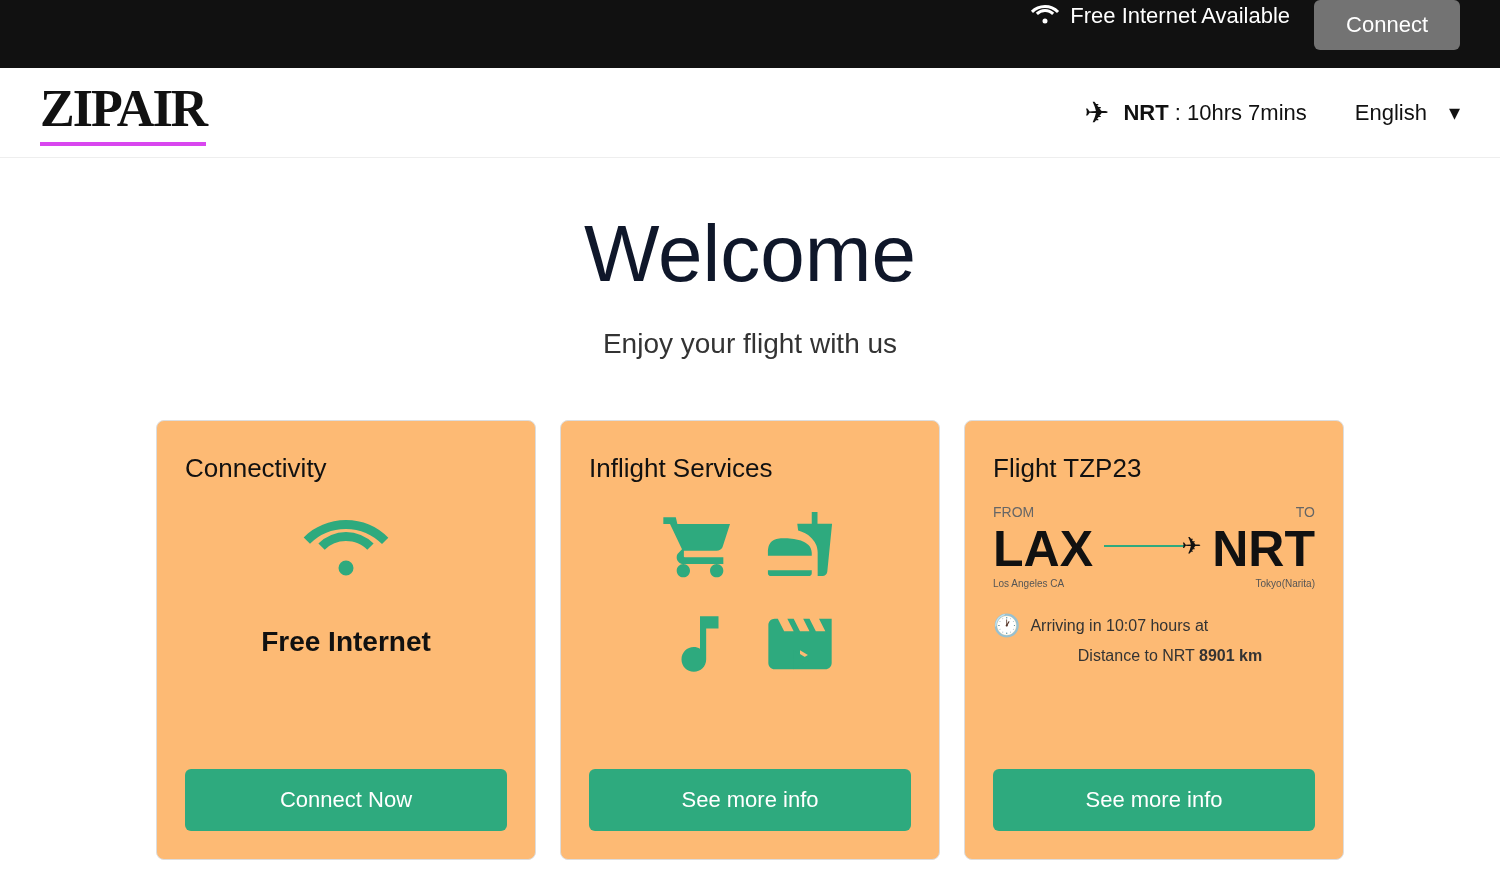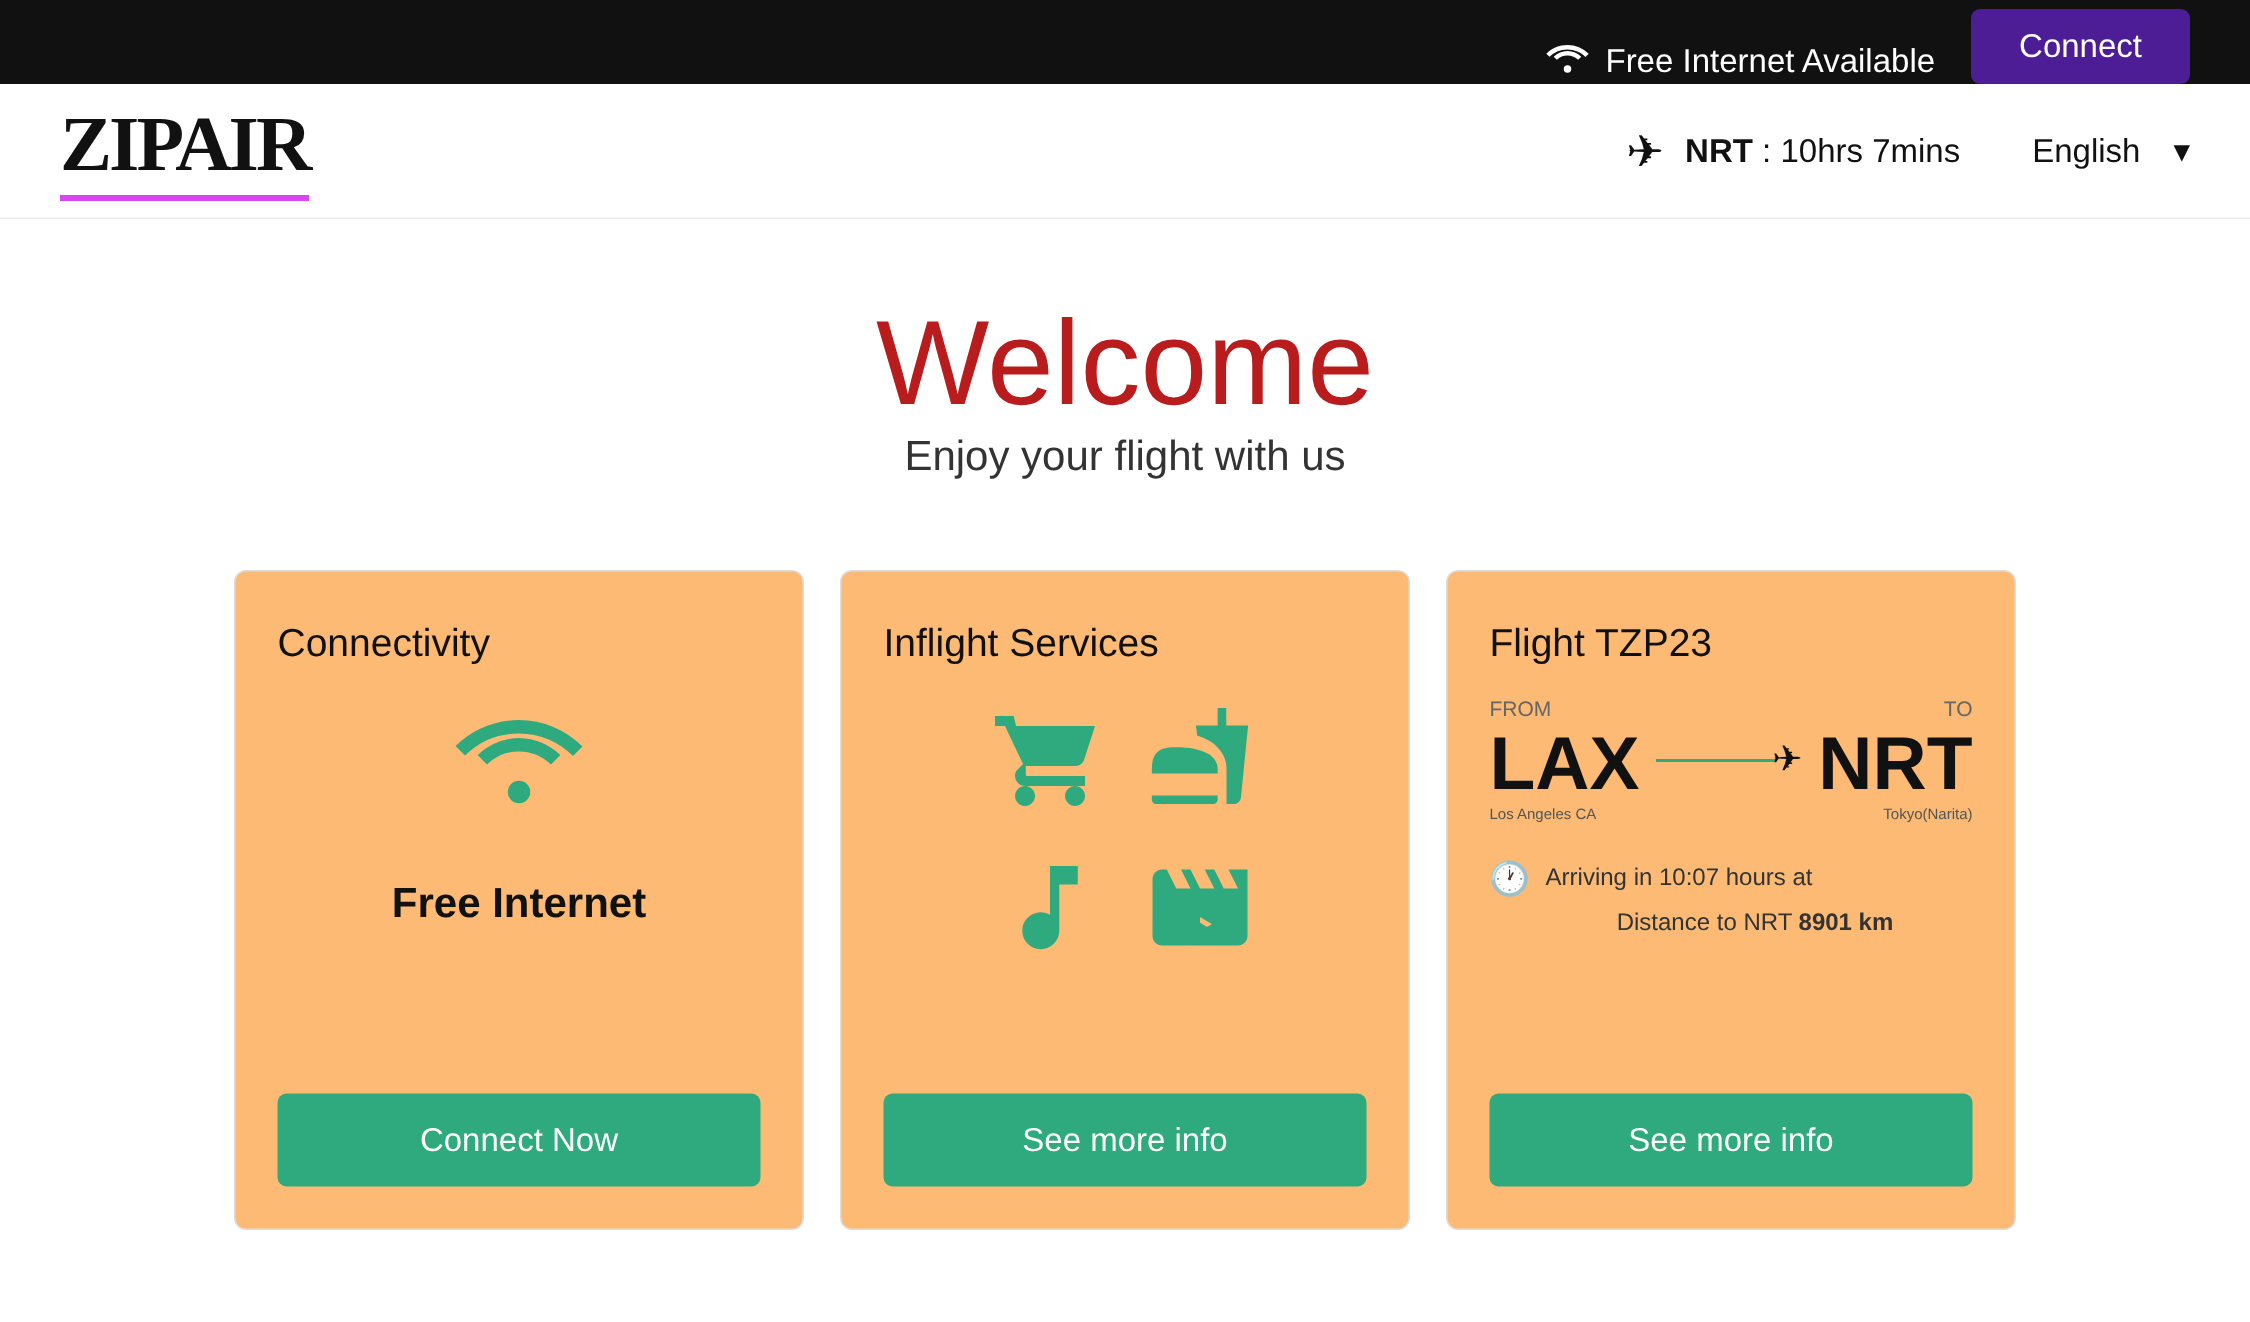--- a/index.html
+++ b/index.html
@@ -1,40 +1,40 @@
 <!DOCTYPE html>
 <html><head>
   <meta charset="utf-8">
   <style>
     * { margin: 0; padding: 0; box-sizing: border-box; }
     body { font-family: 'Helvetica Neue', Arial, sans-serif; background: #fff; width: 1500px; min-height: 881px; overflow-x: hidden; }
 
     
     .top-bar {
       background: #111;
-      height: 56px;
-      display: flex;
-      align-items: flex-end;
+      height: 68px;
+      display: flex;
+      align-items: flex-start;
       justify-content: flex-end;
       padding: 0 40px;
       gap: 24px;
     }
     .wifi-info {
       display: flex;
       align-items: center;
       gap: 10px;
       color: #fff;
       font-size: 22px;
     }
     .wifi-icon {
       font-size: 26px;
       color: #fff;
     }
     .connect-btn-top {
-      background: #4c1d95;
+      background: #737373;
       color: #fff;
       border: none;
       border-radius: 6px;
       padding: 12px 32px;
       font-size: 22px;
       cursor: pointer;
       font-weight: 500;
     }
 
     
@@ -85,22 +85,22 @@
     }
 
     
     .hero {
       text-align: center;
       padding: 50px 0 40px;
     }
     .hero-title {
       font-size: 80px;
       font-weight: 400;
-      color: #b91c1c;
-      margin-bottom: 0;
+      color: #0f172a;
+      margin-bottom: 28px;
     }
     .hero-subtitle {
       font-size: 28px;
       color: #333;
       font-weight: 400;
     }
 
     
     .cards {
       display: flex;

